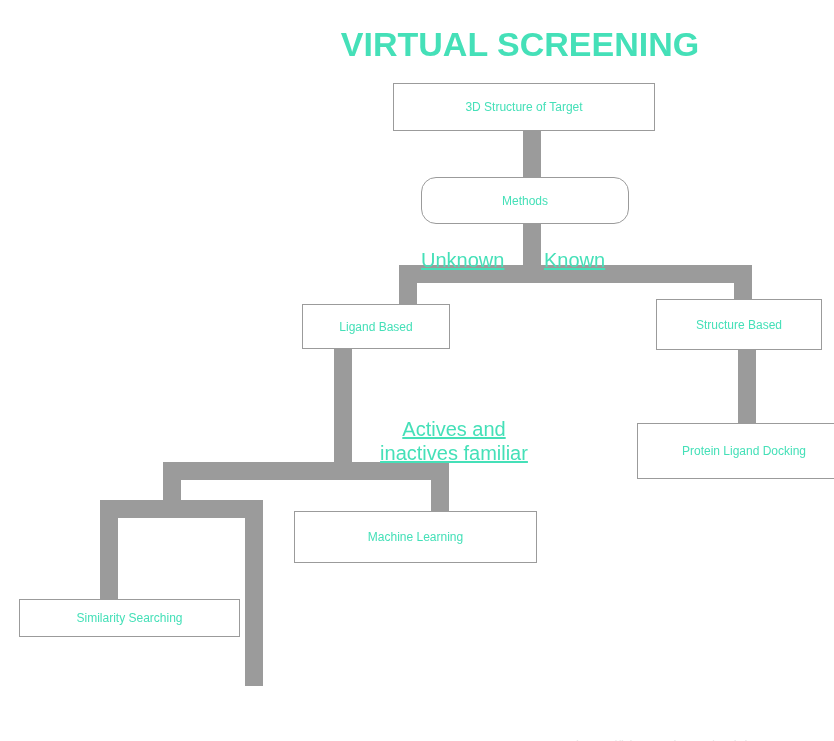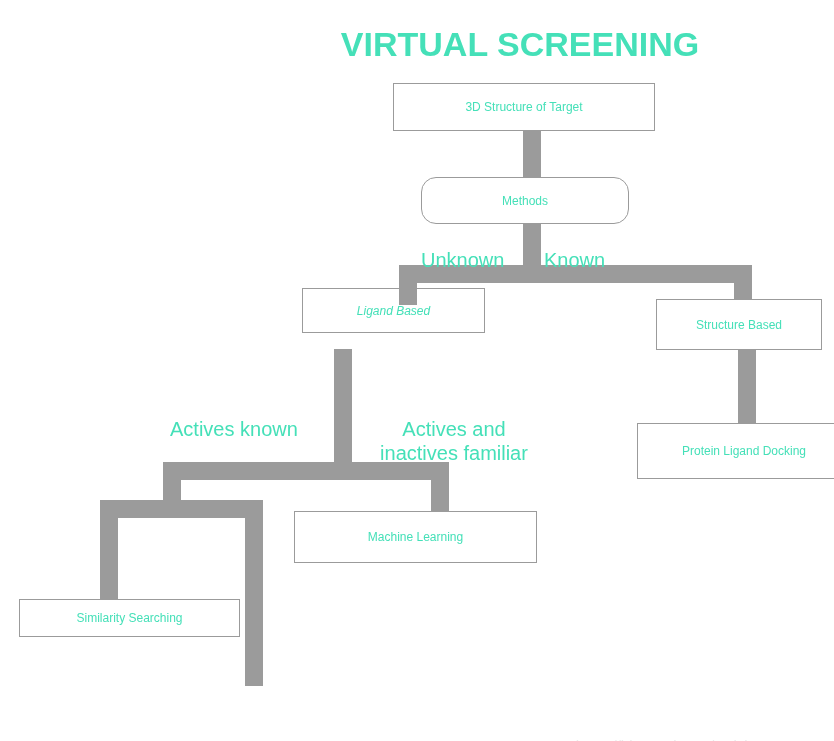--- a/index.html
+++ b/index.html
@@ -22,21 +22,21 @@
     white-space:nowrap;line-height:40px;letter-spacing:0px;
   }
 
   .node{
     position:absolute;border:1px solid var(--line);background:var(--background);
     display:flex;align-items:center;justify-content:center;
     color:var(--accent);font-size:12px;white-space:nowrap;text-align:center;
   }
   #n-target       {left:375px;top:65px; width:262px;height:48px;}
   #n-methods      {left:403px;top:159px;width:208px;height:47px;border-radius:15px;}
-  #n-ligand       {left:284px;top:270px;width:183px;height:45px;font-style:italic;}
+  #n-ligand       {left:284px;top:286px;width:148px;height:45px;}
   #n-structure    {left:638px;top:281px;width:166px;height:51px;}
   #n-docking      {left:619px;top:405px;width:214px;height:56px;}
   #n-ml           {left:276px;top:493px;width:243px;height:52px;}
   #n-similarity   {left:1px;  top:581px;width:221px;height:38px;}
   #n-pharmacophore{left:82px; top:668px;width:291px;height:71px;}
 
   .line{position:absolute;background:var(--line);}
   .v{width:1px;} .h{height:1px;}
   #l-v1 {left:505px;top:113px;height:46px;}
   #l-v2 {left:505px;top:206px;height:42px;}
@@ -48,20 +48,21 @@
   #l-h2 {left:145px;top:444px;width:269px;}
   #l-v7 {left:145px;top:444px;height:39px;}
   #l-h3 {left:82px; top:482px;width:146px;}
   #l-v8 {left:82px; top:482px;height:99px;}
   #l-v9 {left:227px;top:482px;height:186px;}
   #l-v10{left:413px;top:444px;height:49px;}
 
   .blabel{
     position:absolute;color:var(--accent);font-size:20px;line-height:24px;
     white-space:nowrap;
+    text-decoration:underline;
   }
   #b-unknown {left:394px;top:221px;}
   #b-known   {left:517px;top:221px;}
   #b-actives-known{left:143px;top:390px;}
   #b-actives-inactives{
     left:336px;top:390px;width:200px;white-space:normal;text-align:center;
   }
 
   .watermark{
     position:absolute;right:12px;top:710px;
@@ -92,18 +93,17 @@
   <div class="line v" id="l-v6"></div>
   <div class="line h" id="l-h2"></div>
   <div class="line v" id="l-v7"></div>
   <div class="line h" id="l-h3"></div>
   <div class="line v" id="l-v8"></div>
   <div class="line v" id="l-v9"></div>
   <div class="line v" id="l-v10"></div>
 
   <div class="blabel" id="b-unknown">Unknown</div>
   <div class="blabel" id="b-known">Known</div>
-  <div class="blabel" id="b-actives-known">Actives known</div>
   <div class="blabel" id="b-actives-inactives">Actives and inactives familiar</div>
 
   <div class="watermark">https://blog.csdn.net/weixin_45429249</div>
 
 </div>
 
 </body></html>

